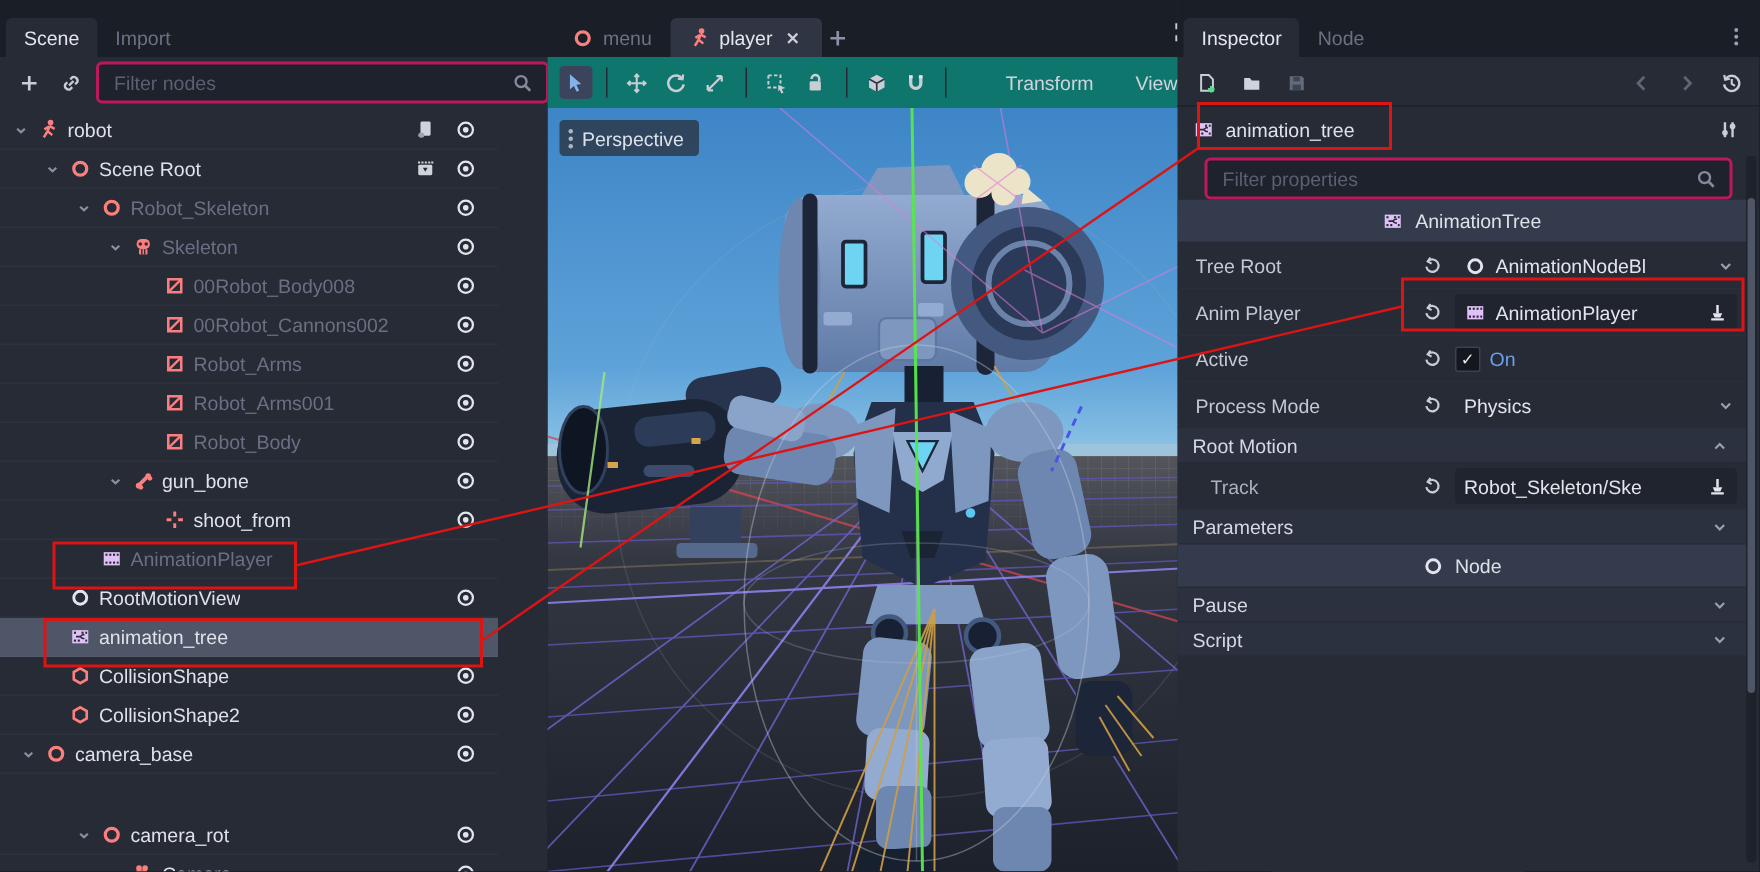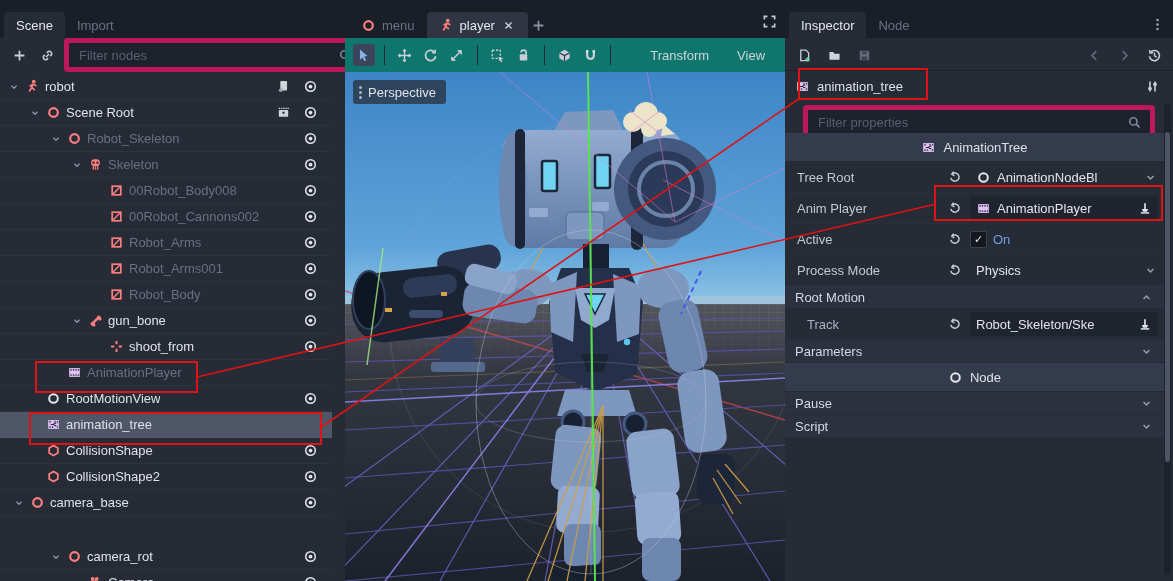--- a/index.html
+++ b/index.html
@@ -1,36 +1,36 @@
 <!DOCTYPE html>
 <html><head>
 <meta charset="utf-8">
 <style>
   html,body{margin:0;padding:0;}
   body{width:1173px;height:581px;position:relative;overflow:hidden;background:#1a1e27;
        font-family:"Liberation Sans",sans-serif;font-size:13px;color:#dfe2e8;-webkit-font-smoothing:antialiased;}
   .panel{position:absolute;top:0;height:581px;background:#262b36;}
   #scene-dock{left:0;width:409px;border-right:7px solid #171a21;box-sizing:border-box;}
-  #viewport-panel{left:345px;width:440px;background:#20242e;}
+  #viewport-panel{left:365px;width:440px;background:#20242e;}
   #inspector{left:785px;width:388px;}
   
   .tabbar{height:38px;background:#1a1e27;display:flex;align-items:flex-end;padding:0 4px;position:relative;}
   .tab{height:26px;display:flex;align-items:center;gap:6px;padding:0 12px;color:#6a7184;cursor:pointer;
        border-radius:4px 4px 0 0;}
   .tab.active{background:#262b36;color:#e4e7ec;}
   #viewport-panel .tab.active{background:#2f3542;}
   .tab .icon{display:inline-flex;}
   .tabbar .right{position:absolute;right:8px;bottom:6px;display:flex;gap:10px;}
   
   .icon{display:inline-flex;width:15px;height:15px;align-items:center;justify-content:center;flex:0 0 auto;}
   .icon svg{display:block;}
   .ibtn{display:inline-flex;width:22px;height:22px;align-items:center;justify-content:center;border-radius:3px;cursor:pointer;}
   
   .dock-toolbar{height:34px;display:flex;align-items:center;gap:6px;padding:0 8px;background:#262b36;}
-  .filter{flex:1;display:flex;align-items:center;background:#1d222c;border:5px solid #be185d;border-radius:4px;
+  .filter{flex:1;display:flex;align-items:center;background:#1d222c;border:2px solid #be185d;border-radius:4px;
           height:24px;padding:0 8px;gap:6px;}
   .filter input{flex:1;background:transparent;border:none;outline:none;color:#cfd4de;font:inherit;min-width:0;}
   .filter input::placeholder{color:#596070;}
   #scene-tree{position:absolute;top:74px;left:0;width:332px;bottom:0;overflow:hidden;}
   .trow{height:26px;display:flex;align-items:center;gap:5px;padding-right:14px;box-sizing:border-box;
         border-bottom:1px solid rgba(255,255,255,0.035);cursor:pointer;}
   .trow.selected{background:#4f5668;}
   .trow .tname{white-space:nowrap;overflow:hidden;}
   .trow .tname.dim{color:#697083;}
   .trow .sp{flex:1;}

